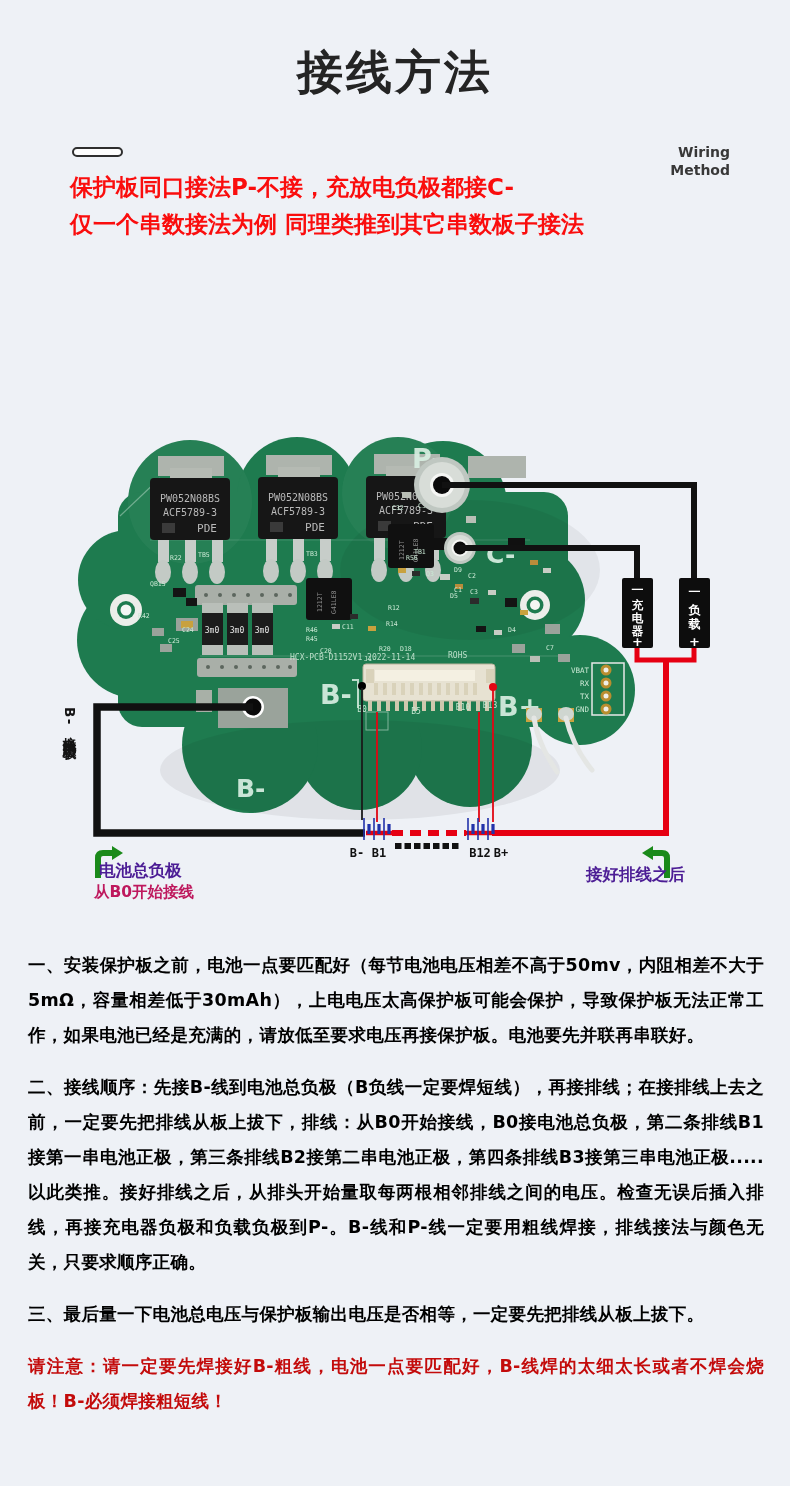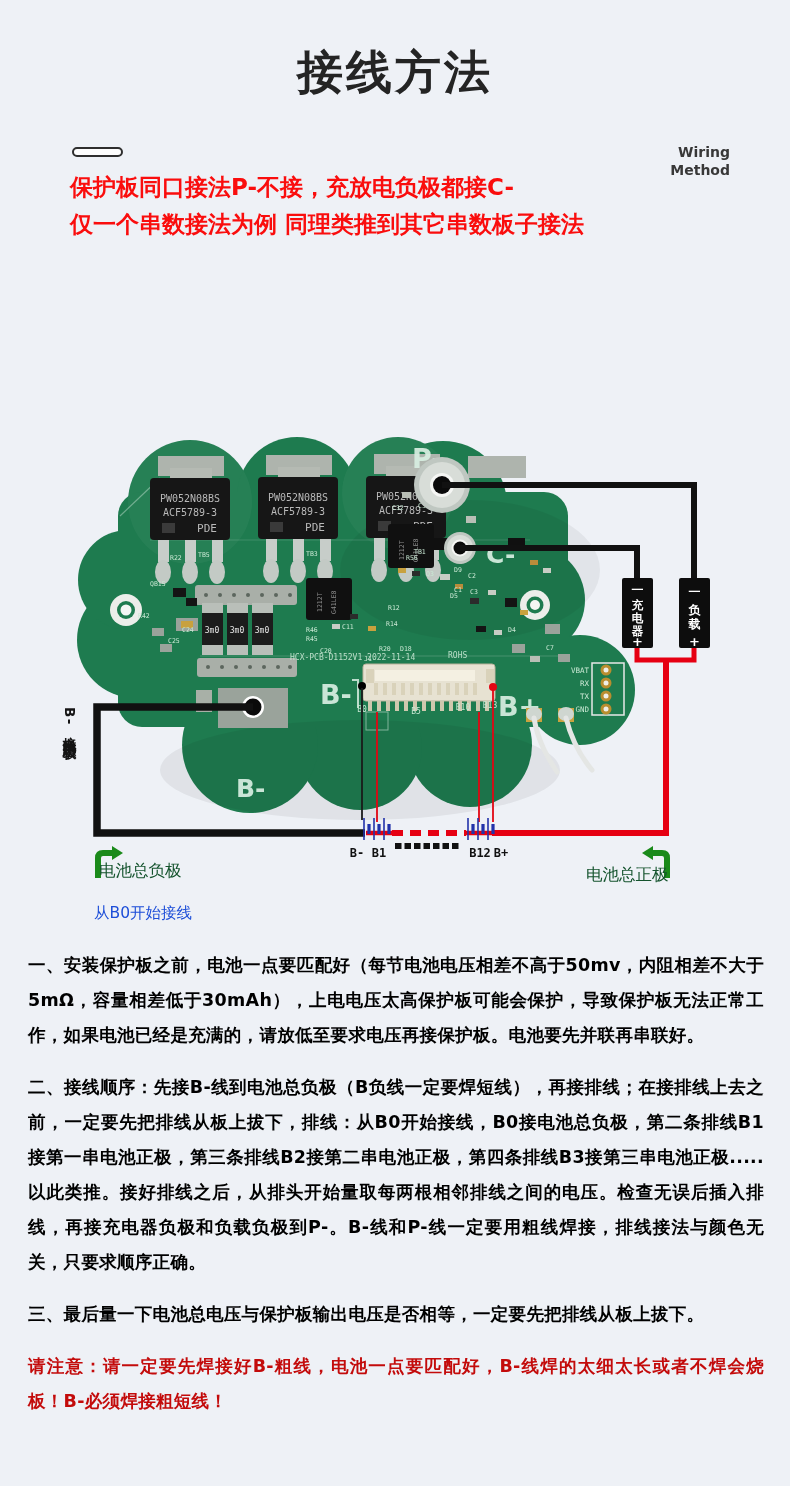--- a/index.html
+++ b/index.html
@@ -25,22 +25,22 @@
   .red-note{
     top:169px;left:70px;width:680px;
     font-size:23px;line-height:37px;font-weight:700;color:#fa0d0d;
   }
   .diagram{top:420px;left:0;width:790px;height:500px;}
   .v-note{
     top:707px;left:61px;height:135px;
     writing-mode:vertical-rl;
     font-size:13.5px;font-weight:700;color:#141414;letter-spacing:1.5px;
   }
-  .arrow-label-main{font-size:16.5px;font-weight:400;color:#14532d;text-align:center;}
-  .arrow-label-sub{font-size:15.5px;font-weight:400;color:#1d4ed8;margin-top:21px;}
+  .arrow-label-main{font-size:16.5px;font-weight:700;color:#4c1d95;text-align:center;}
+  .arrow-label-sub{font-size:15.5px;font-weight:700;color:#be185d;}
   .body-text{
     top:948px;left:28px;width:736px;
   }
   .body-text p{
     margin:0 0 17px 0;
     font-size:17.5px;line-height:35px;font-weight:700;color:#000000;
     text-align:justify;word-break:break-all;letter-spacing:0.3px;
   }
   .body-text p.warning{color:#c30b0b;}
   svg text{user-select:none;}
@@ -437,20 +437,20 @@
   <g>
     <path d="M667,458 L667,438 Q667,433 662,433 L653,433" stroke="#1a8a1a" stroke-width="6" fill="none"></path>
     <polygon points="653,426 642,433 653,440" fill="#1a8a1a"></polygon>
   </g>
 </svg>
 </div>
 
 <div class="abs v-note">B-接电池的总负极</div>
 <div class="abs arrow-label-main" style="top:860px;left:99px;">电池总负极</div>
 <div class="abs arrow-label-sub" style="top:882px;left:94px;">从B0开始接线</div>
-<div class="abs arrow-label-main" style="top:864px;left:586px;">电池总正极</div>
+<div class="abs arrow-label-main" style="top:864px;left:586px;">接好排线之后</div>
 
 <div class="abs body-text">
   <p>一、安装保护板之前，电池一点要匹配好（每节电池电压相差不高于50mv，内阻相差不大于5mΩ，容量相差低于30mAh），上电电压太高保护板可能会保护，导致保护板无法正常工作，如果电池已经是充满的，请放低至要求电压再接保护板。电池要先并联再串联好。</p>
   <p>二、接线顺序：先接B-线到电池总负极（B负线一定要焊短线），再接排线；在接排线上去之前，一定要先把排线从板上拔下，排线：从B0开始接线，B0接电池总负极，第二条排线B1接第一串电池正极，第三条排线B2接第二串电池正极，第四条排线B3接第三串电池正极.....以此类推。接好排线之后，从排头开始量取每两根相邻排线之间的电压。检查无误后插入排线，再接充电器负极和负载负极到P-。B-线和P-线一定要用粗线焊接，排线接法与颜色无关，只要求顺序正确。</p>
   <p>三、最后量一下电池总电压与保护板输出电压是否相等，一定要先把排线从板上拔下。</p>
   <p class="warning">请注意：请一定要先焊接好B-粗线，电池一点要匹配好，B-线焊的太细太长或者不焊会烧板！B-必须焊接粗短线！</p>
 </div>
 
 </body></html>

